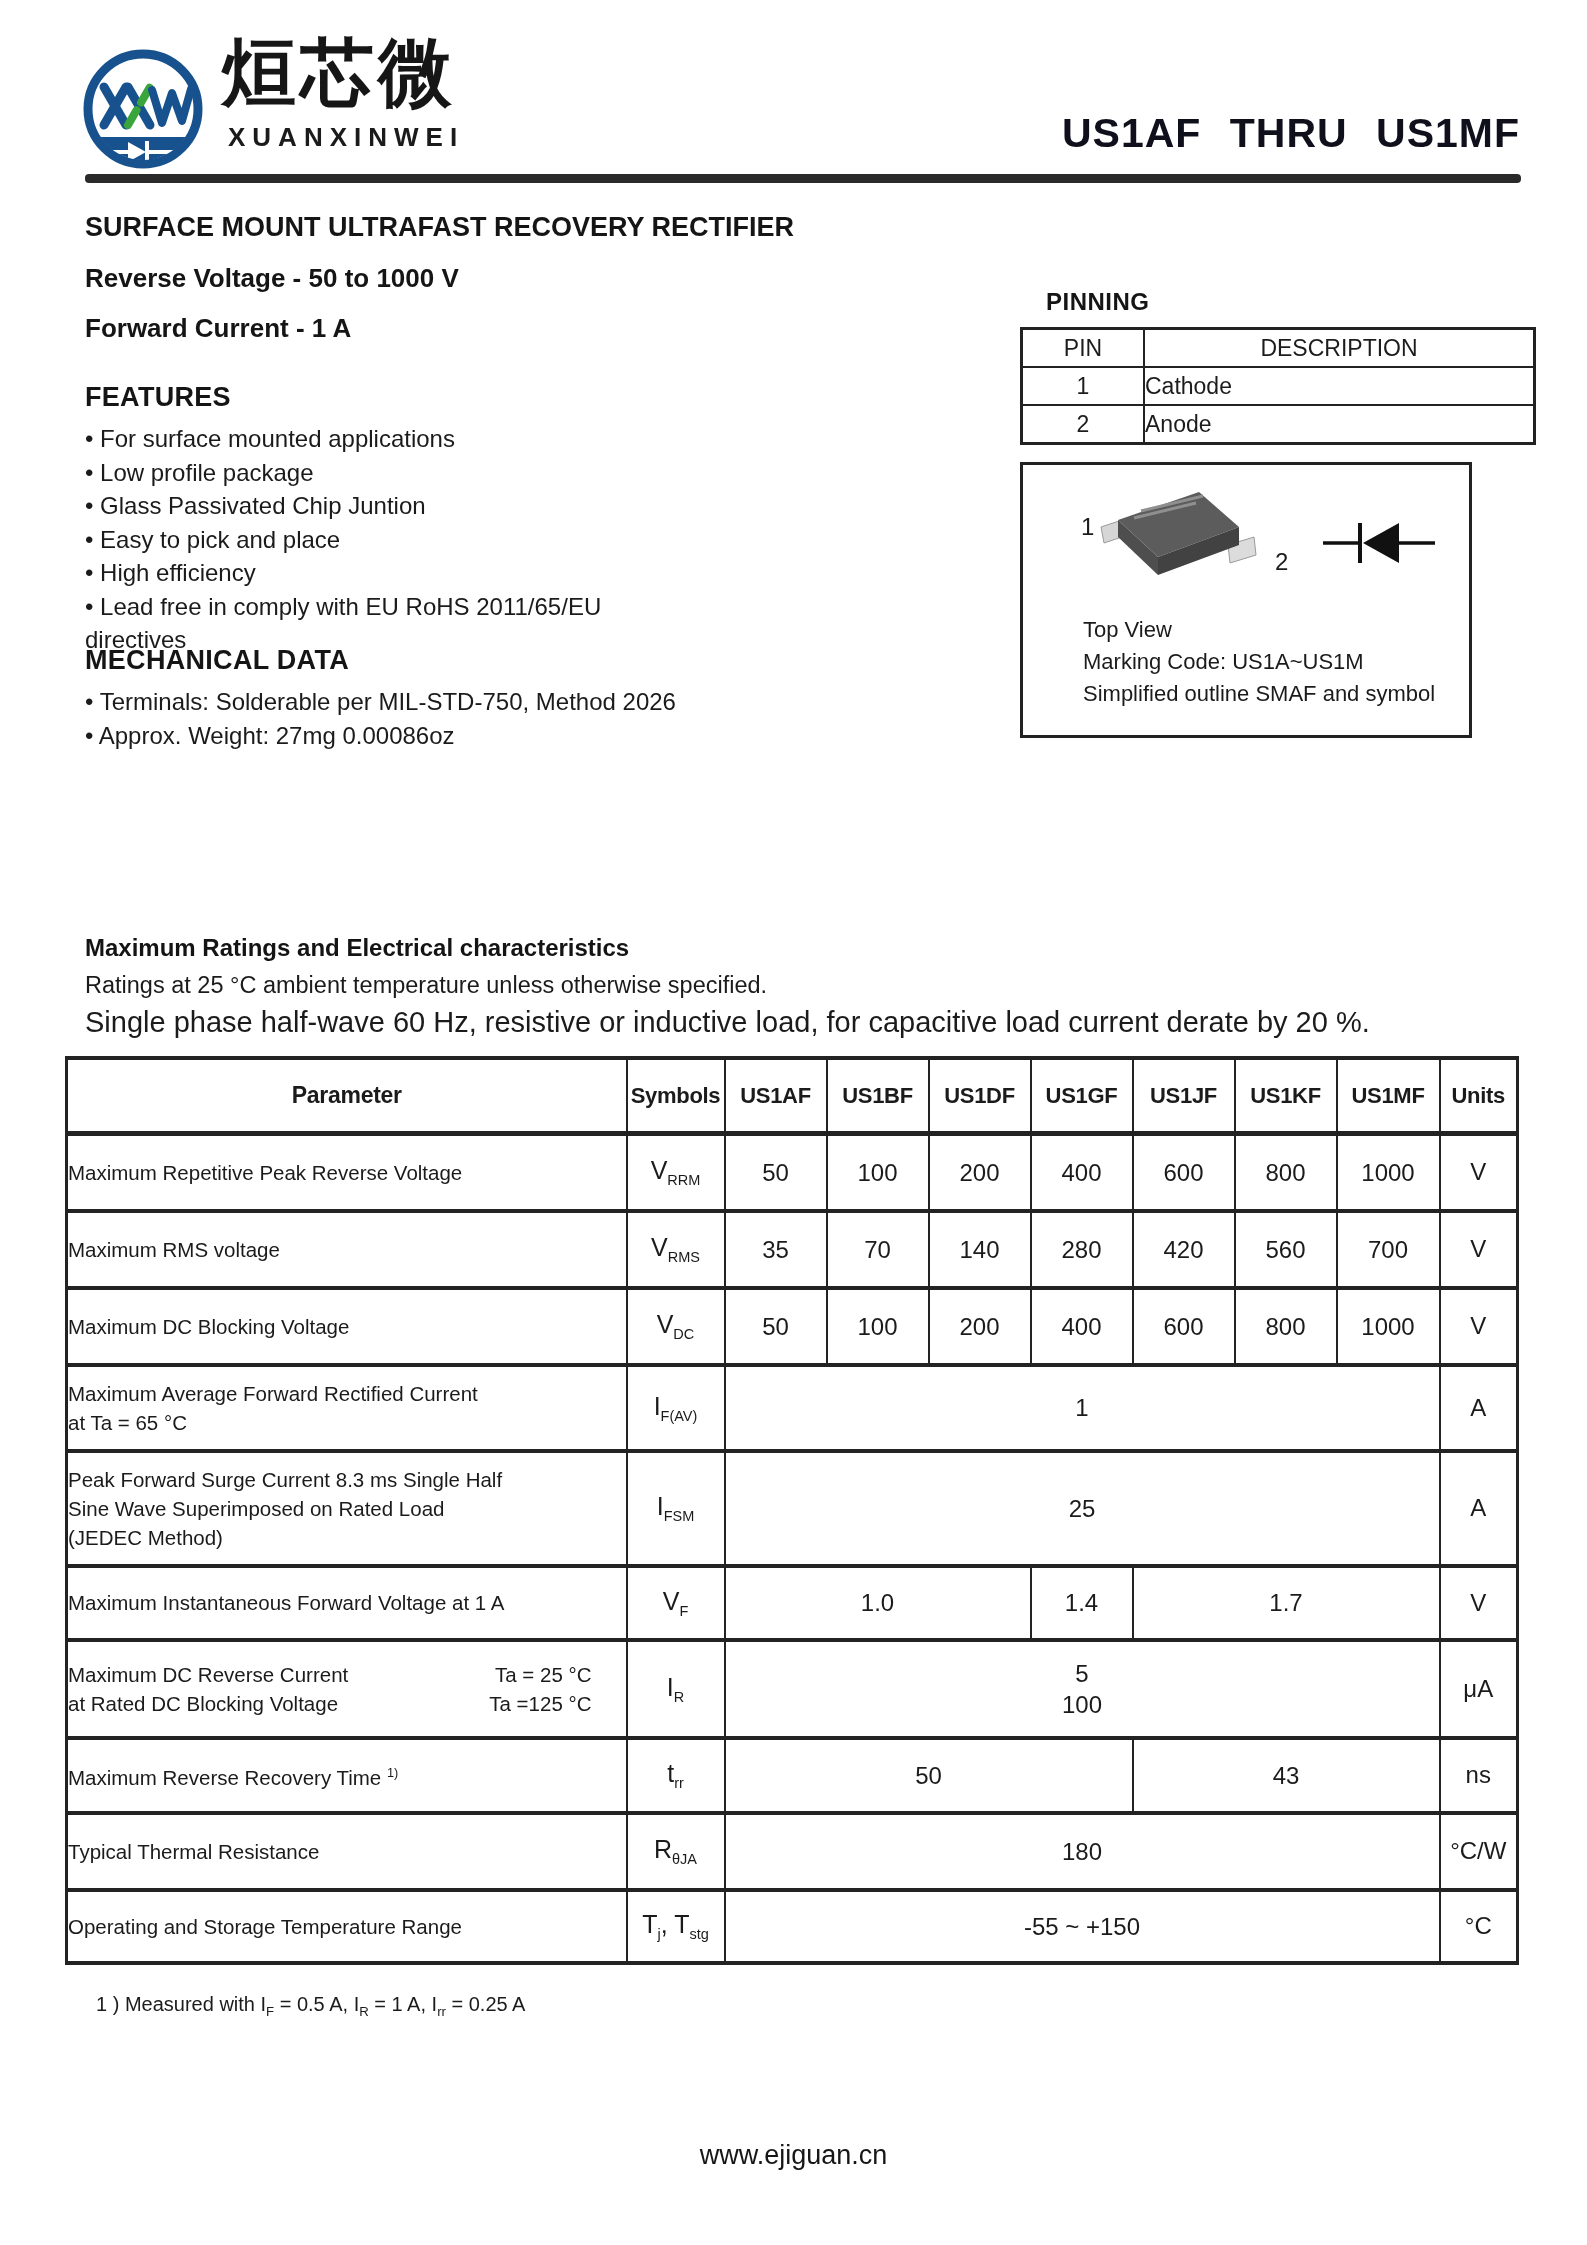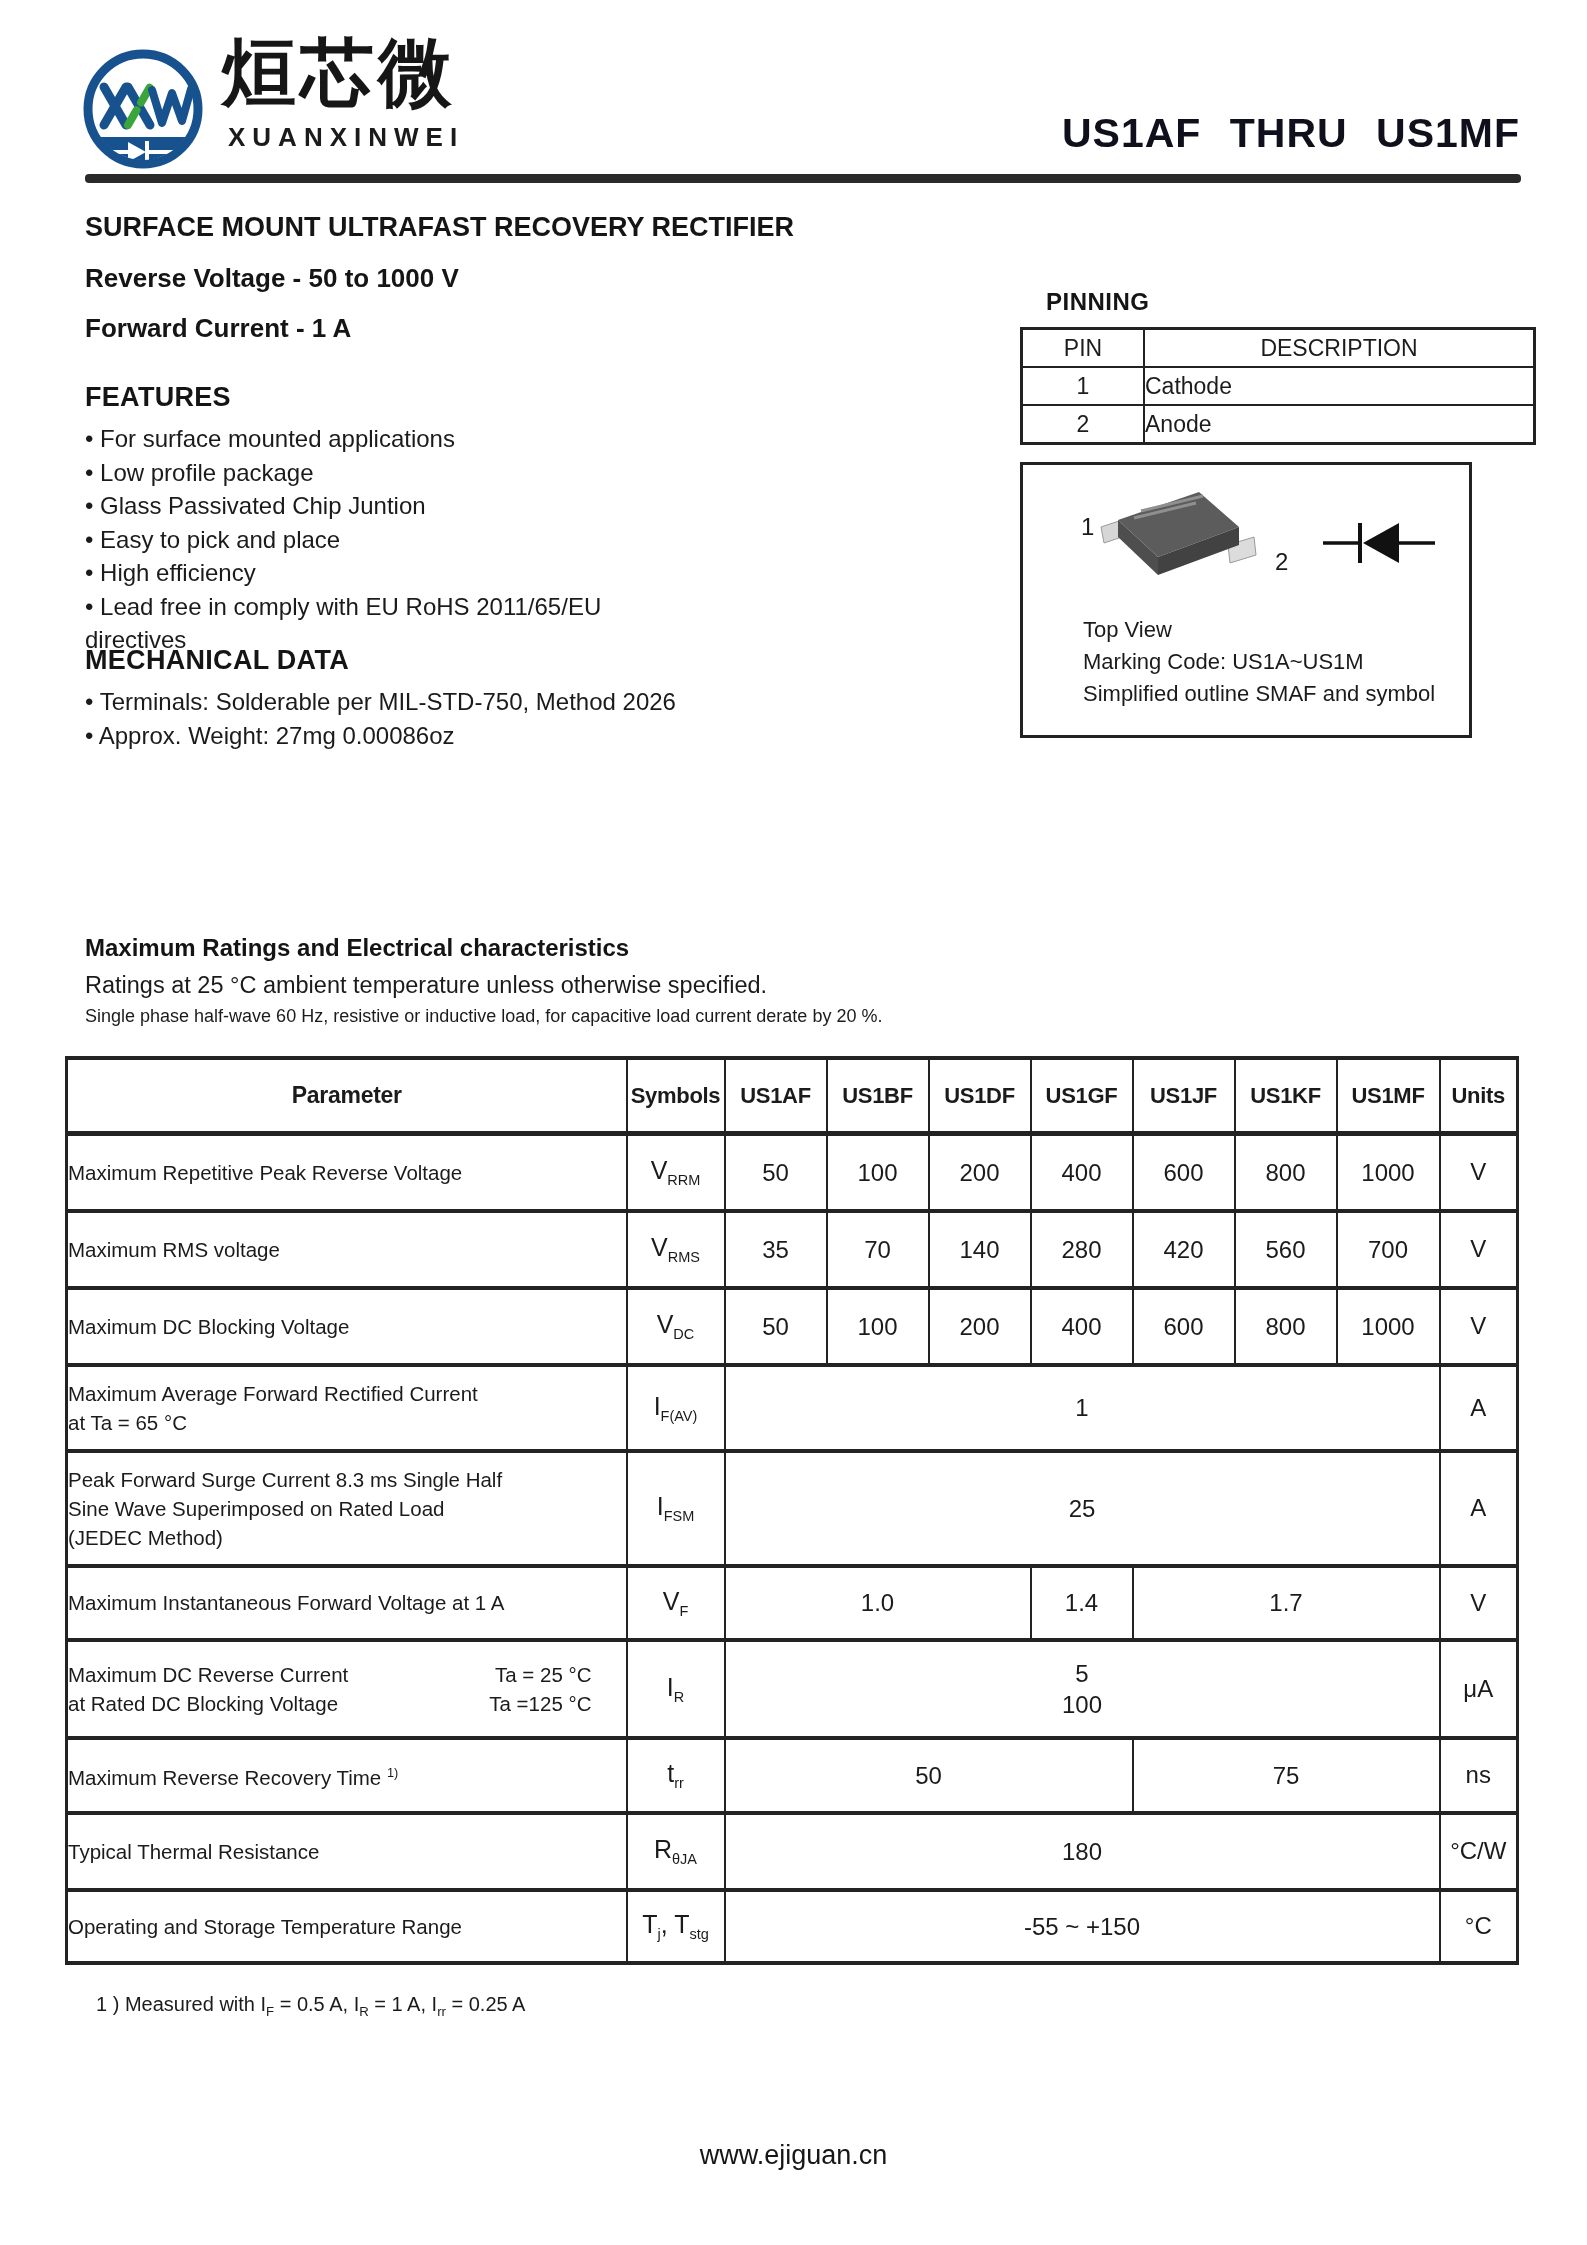--- a/index.html
+++ b/index.html
@@ -27,21 +27,21 @@
   table.pin-table .desc-col{text-align:center;}
   table.pin-table td.desc-cell{text-align:left;margin-top:44px;}
   
   .pkg-box{position:absolute;left:1020px;top:462px;width:452px;height:276px;border:3px solid #222;box-sizing:border-box;}
   .pkg-svg{position:absolute;left:0;top:0;width:446px;height:150px;}
   .pkg-cap{position:absolute;left:60px;font-size:22px;color:#1b1b1b;}
   .cap-0{top:152px;} .cap-1{top:184px;} .cap-2{top:216px;}
   
   .ratings-head{position:absolute;left:85px;top:934px;font-size:24px;font-weight:bold;color:#141414;}
   .ratings-note-1{position:absolute;left:85px;top:972px;font-size:23.5px;color:#1b1b1b;}
-  .ratings-note-2{position:absolute;left:85px;top:1006px;font-size:18px;color:#1b1b1b;}
+  .ratings-note-2{position:absolute;left:85px;top:1006px;font-size:29px;color:#1b1b1b;}
   table.ratings{position:absolute;left:65px;top:1056px;width:1451px;border-collapse:collapse;table-layout:fixed;border:3px solid #232323;}
   table.ratings th,table.ratings td{border:2px solid #232323;border-top-width:4px;border-bottom-width:4px;padding:0;color:#1b1b1b;}
   table.ratings thead th{height:71px;font-size:22px;font-weight:bold;letter-spacing:-0.3px;border-bottom-width:5px;}
   table.ratings thead th:first-child{font-size:23px;}
   td.pcell{font-size:20.5px;padding:4px 10px 4px 14px;vertical-align:middle;}
   .pline{display:flex;justify-content:space-between;padding-right:34px;line-height:29px;}
   .pline sup{font-size:62%;}
   td.scell{text-align:center;font-size:25px;vertical-align:middle;}
   td.scell sub{font-size:58%;}
   td.vcell{text-align:center;font-size:24px;vertical-align:middle;line-height:31px;}
@@ -351,21 +351,21 @@
           <td class="pcell">
             <div class="pline">
               <span>Maximum Reverse Recovery Time <sup>1)</sup></span>
             </div>
           </td>
           <td class="scell">t<sub>rr</sub></td>
           <td class="vcell" colspan="4">
             <div>50</div>
           </td>
           <td class="vcell" colspan="3">
-            <div>75</div>
+            <div>43</div>
           </td>
           <td class="ucell">ns</td>
         </tr>
         <tr style="height: 77px;">
           <td class="pcell">
             <div class="pline">
               <span>Typical Thermal Resistance</span>
             </div>
           </td>
           <td class="scell">R<sub>θJA</sub></td>

